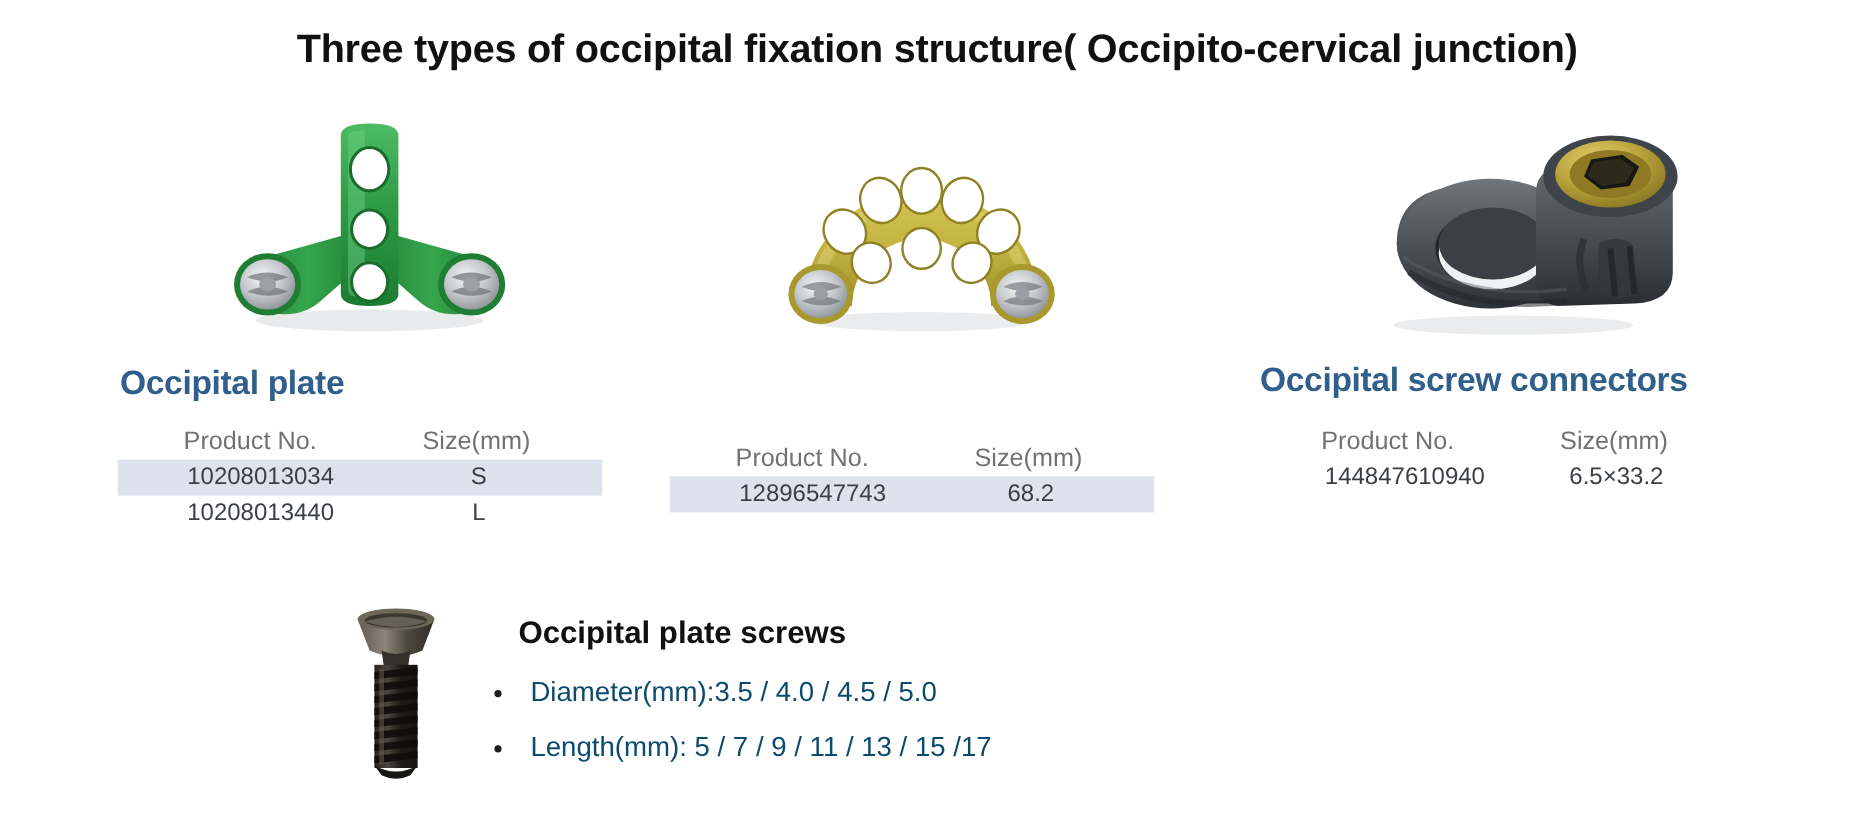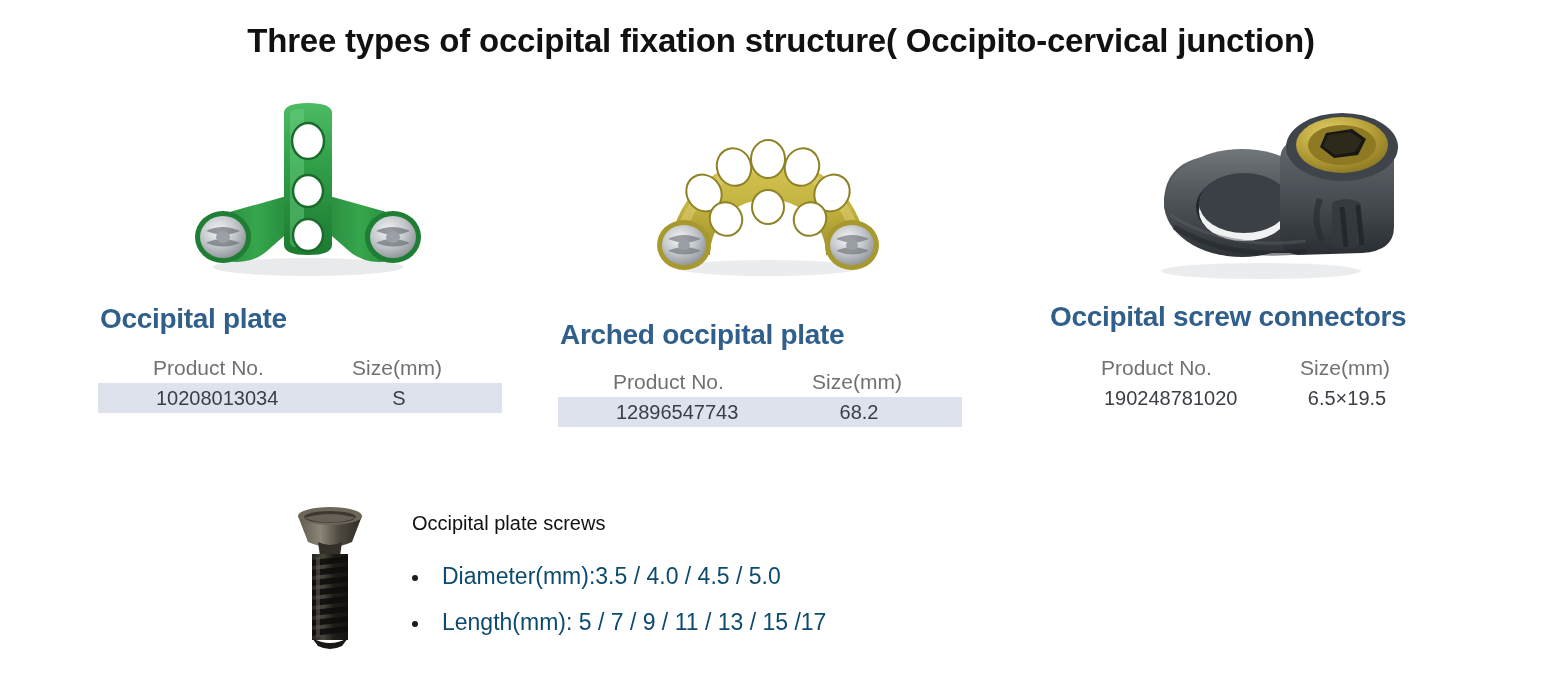--- a/index.html
+++ b/index.html
@@ -36,22 +36,23 @@
   }
   .cell.c1{left:58px;}
   .cell.c2{left:246px;width:110px;text-align:center;}
   .hdr .cell{color:#6f7173;font-size:21px;}
   .hdr .cell.c1{left:55px;}
   .hdr .cell.c2{left:244px;}
   .dat .cell{color:#3b3f44;}
 
   
   .screws-title{
-    position:absolute;font-size:20px;font-weight:normal;color:#111;
+    position:absolute;font-size:26px;font-weight:bold;color:#111;
     white-space:nowrap;
+    margin-left:20px;
   }
   .bullet-row{position:absolute;white-space:nowrap;}
   .bullet-dot{
     position:absolute;left:0;top:12px;width:6px;height:6px;
     border-radius:50%;background:#1c1c1c;
   }
   .bullet-text{
     position:absolute;left:30px;top:0;font-size:23px;color:#0c4a6e;
     white-space:nowrap;
   }
@@ -119,20 +120,24 @@
     <div class="heading" style="left:2px;top:208px;">Occipital plate</div>
 
     <div class="spec" style="left:0px;top:258px;width:404px;">
       <div class="spec-row hdr">
         <span class="cell c1">Product No.</span>
         <span class="cell c2">Size(mm)</span>
       </div>
       <div class="spec-row dat hl" style="top:0;">
         <span class="cell c1">10208013034</span>
         <span class="cell c2">S</span>
+      </div>
+      <div class="spec-row dat">
+        <span class="cell c1">10208013440</span>
+        <span class="cell c2">L</span>
       </div>
     </div>
   </div>
 
   <div class="col" style="left:558px;width:420px;">
 
     <div class="col-art">
       <svg width="420" height="190" viewBox="0 0 420 190">
         <defs>
           <linearGradient id="gldA" x1="0" y1="0" x2="0" y2="1">
@@ -181,21 +186,20 @@
         <ellipse cx="126" cy="150" rx="6" ry="5" fill="#9aa0a5"></ellipse>
 
         <ellipse cx="294" cy="150" rx="27" ry="25" fill="#a8992e"></ellipse>
         <ellipse cx="294" cy="150" rx="22" ry="20" fill="url(#slvB)"></ellipse>
         <path d="M278 144 q16 -8 33 0 q-16 7 -33 0 Z" fill="#6d7277" opacity="0.65"></path>
         <path d="M278 156 q16 -8 33 0 q-16 7 -33 0 Z" fill="#6d7277" opacity="0.65"></path>
         <ellipse cx="294" cy="150" rx="6" ry="5" fill="#9aa0a5"></ellipse>
       </svg>
     </div>
 
-    <div class="heading" style="left:2px;top:224px;">Arched occipital plate</div>
 
     <div class="spec" style="left:0px;top:272px;width:404px;">
       <div class="spec-row hdr">
         <span class="cell c1">Product No.</span>
         <span class="cell c2">Size(mm)</span>
       </div>
       <div class="spec-row dat hl">
         <span class="cell c1">12896547743</span>
         <span class="cell c2">68.2</span>
       </div>
@@ -267,22 +271,22 @@
     </div>
 
     <div class="heading" style="left:4px;top:206px;">Occipital screw connectors</div>
 
     <div class="spec" style="left:0px;top:258px;width:409px;">
       <div class="spec-row hdr">
         <span class="cell c1">Product No.</span>
         <span class="cell c2">Size(mm)</span>
       </div>
       <div class="spec-row dat">
-        <span class="cell c1">190248781020</span>
-        <span class="cell c2">6.5×19.5</span>
+        <span class="cell c1">144847610940</span>
+        <span class="cell c2">6.5×33.2</span>
       </div>
     </div>
   </div>
 
   <div style="position:absolute;left:280px;top:500px;width:100px;height:160px;">
     <svg width="100" height="160" viewBox="0 0 100 160">
       <defs>
         <linearGradient id="scrHead" x1="0" y1="0" x2="1" y2="0">
           <stop offset="0%" stop-color="#5e584e"></stop>
           <stop offset="35%" stop-color="#8c8578"></stop>

